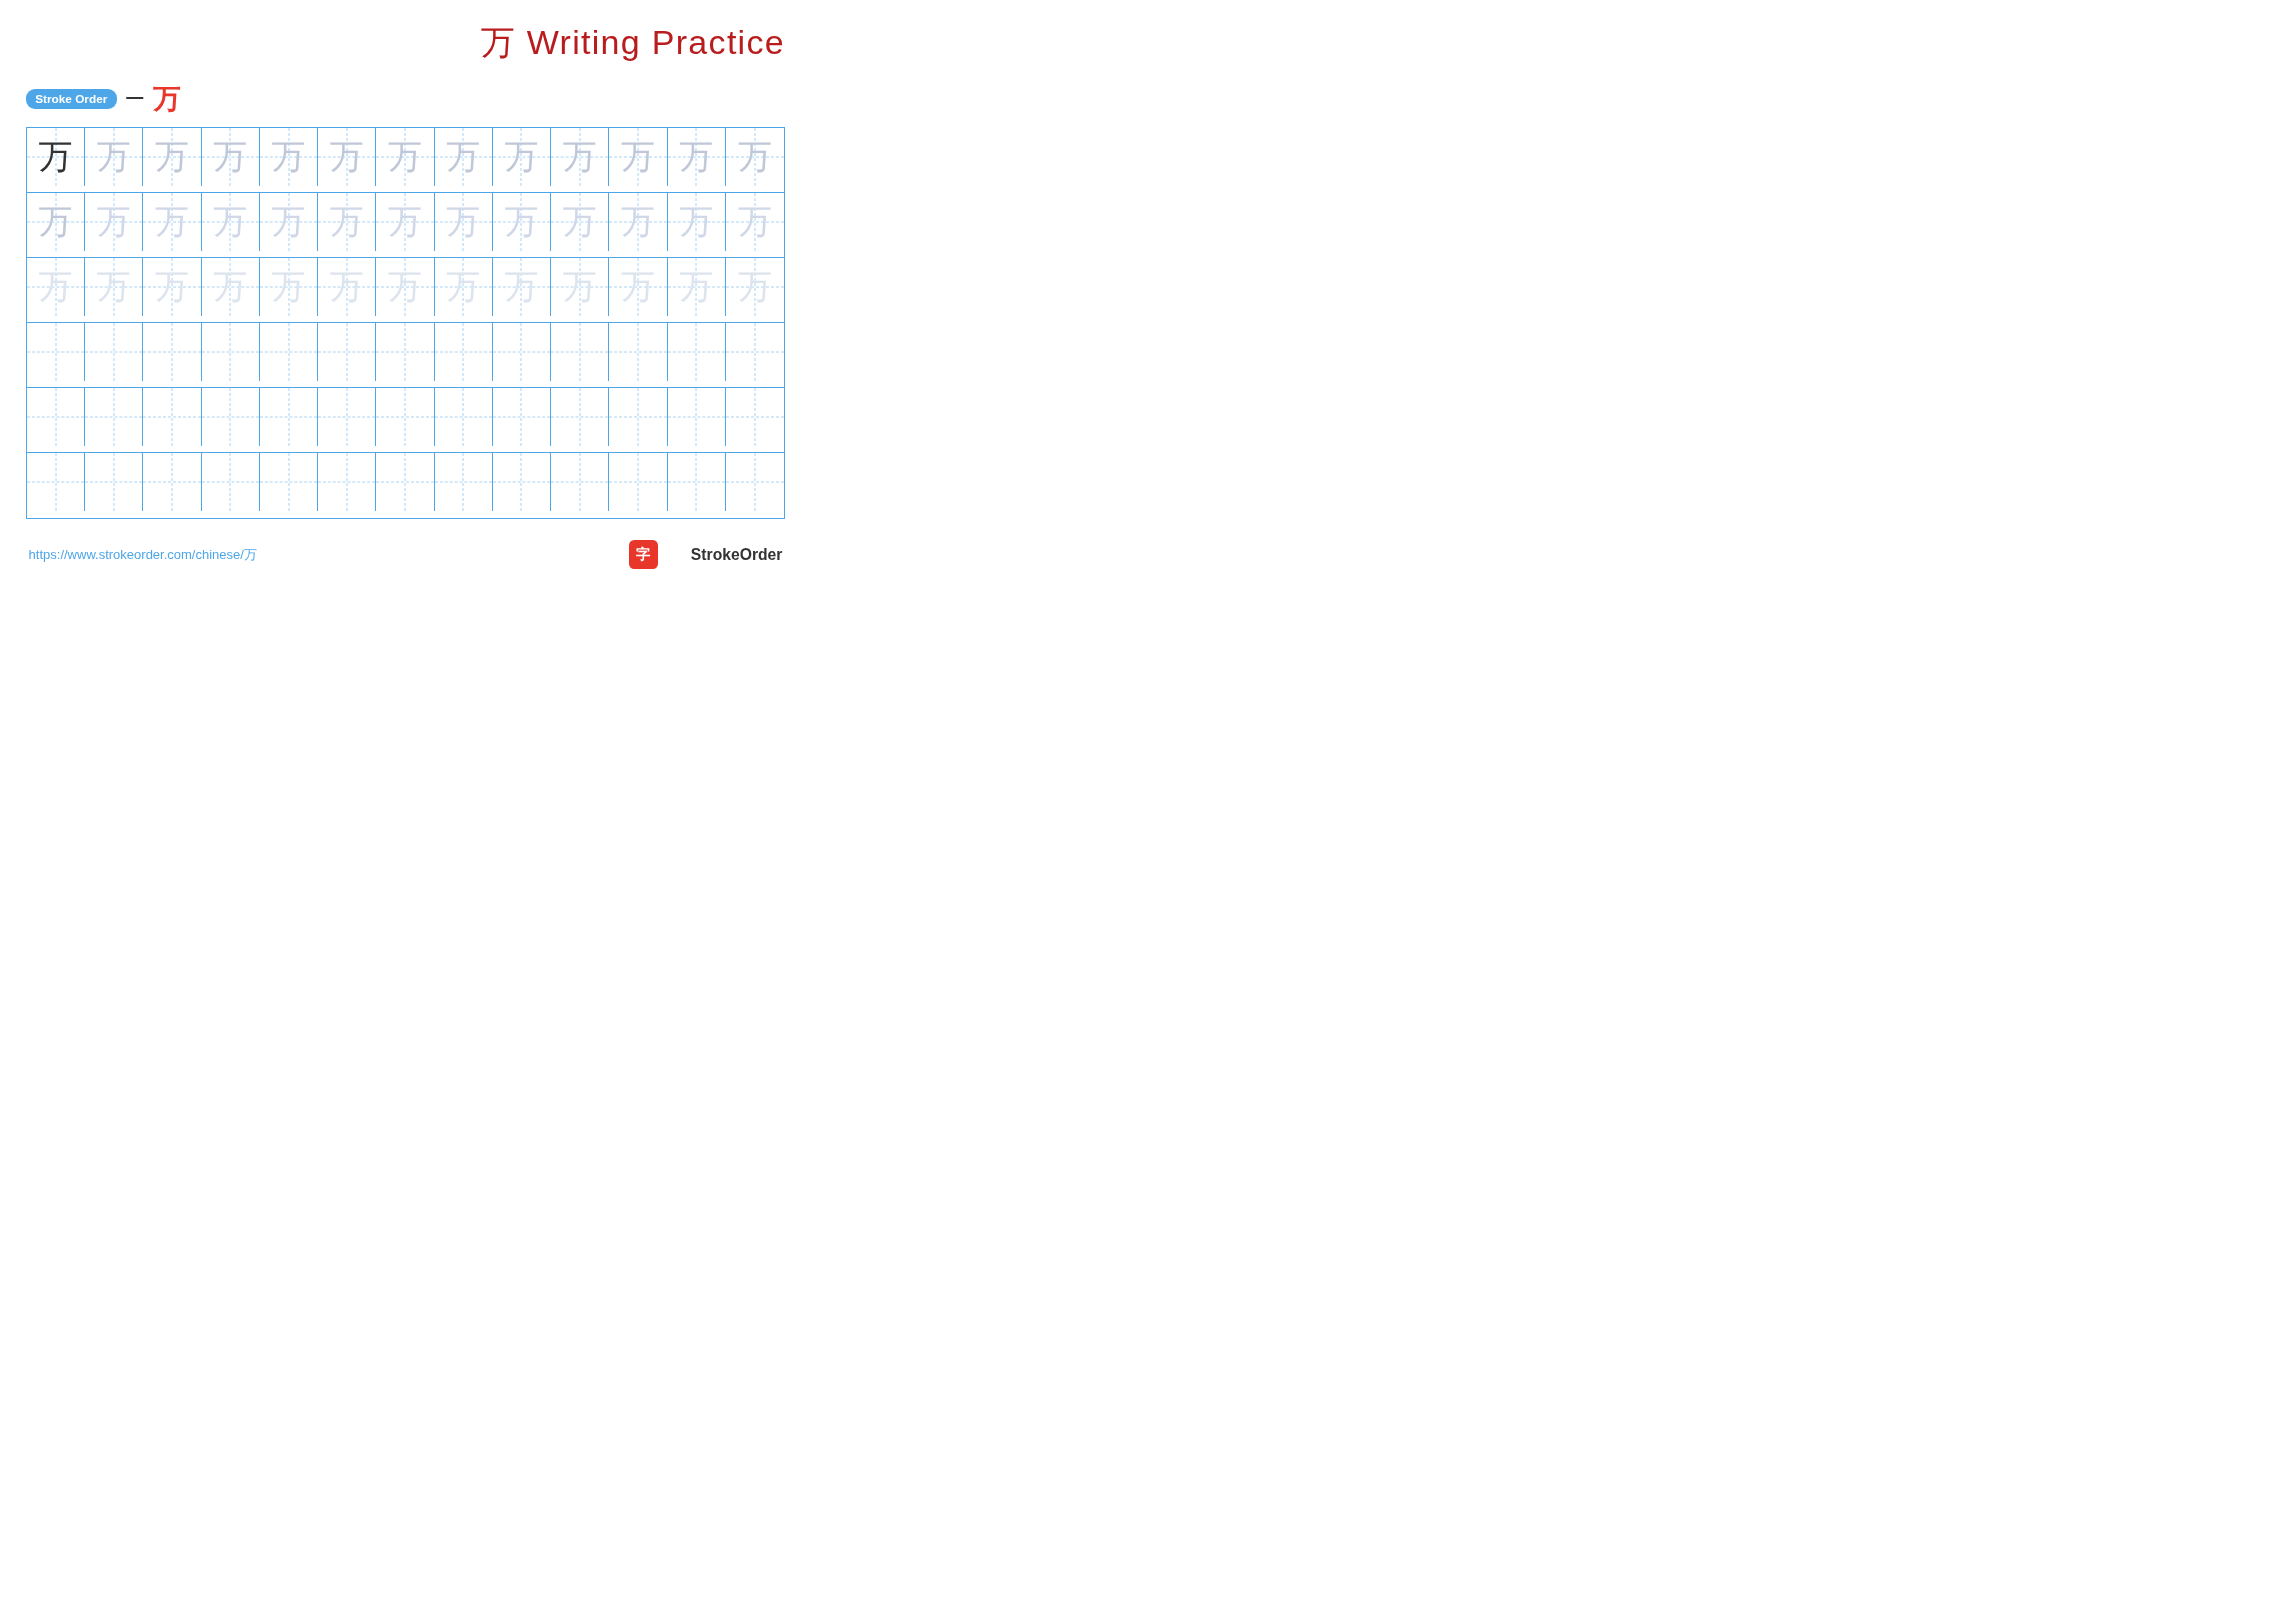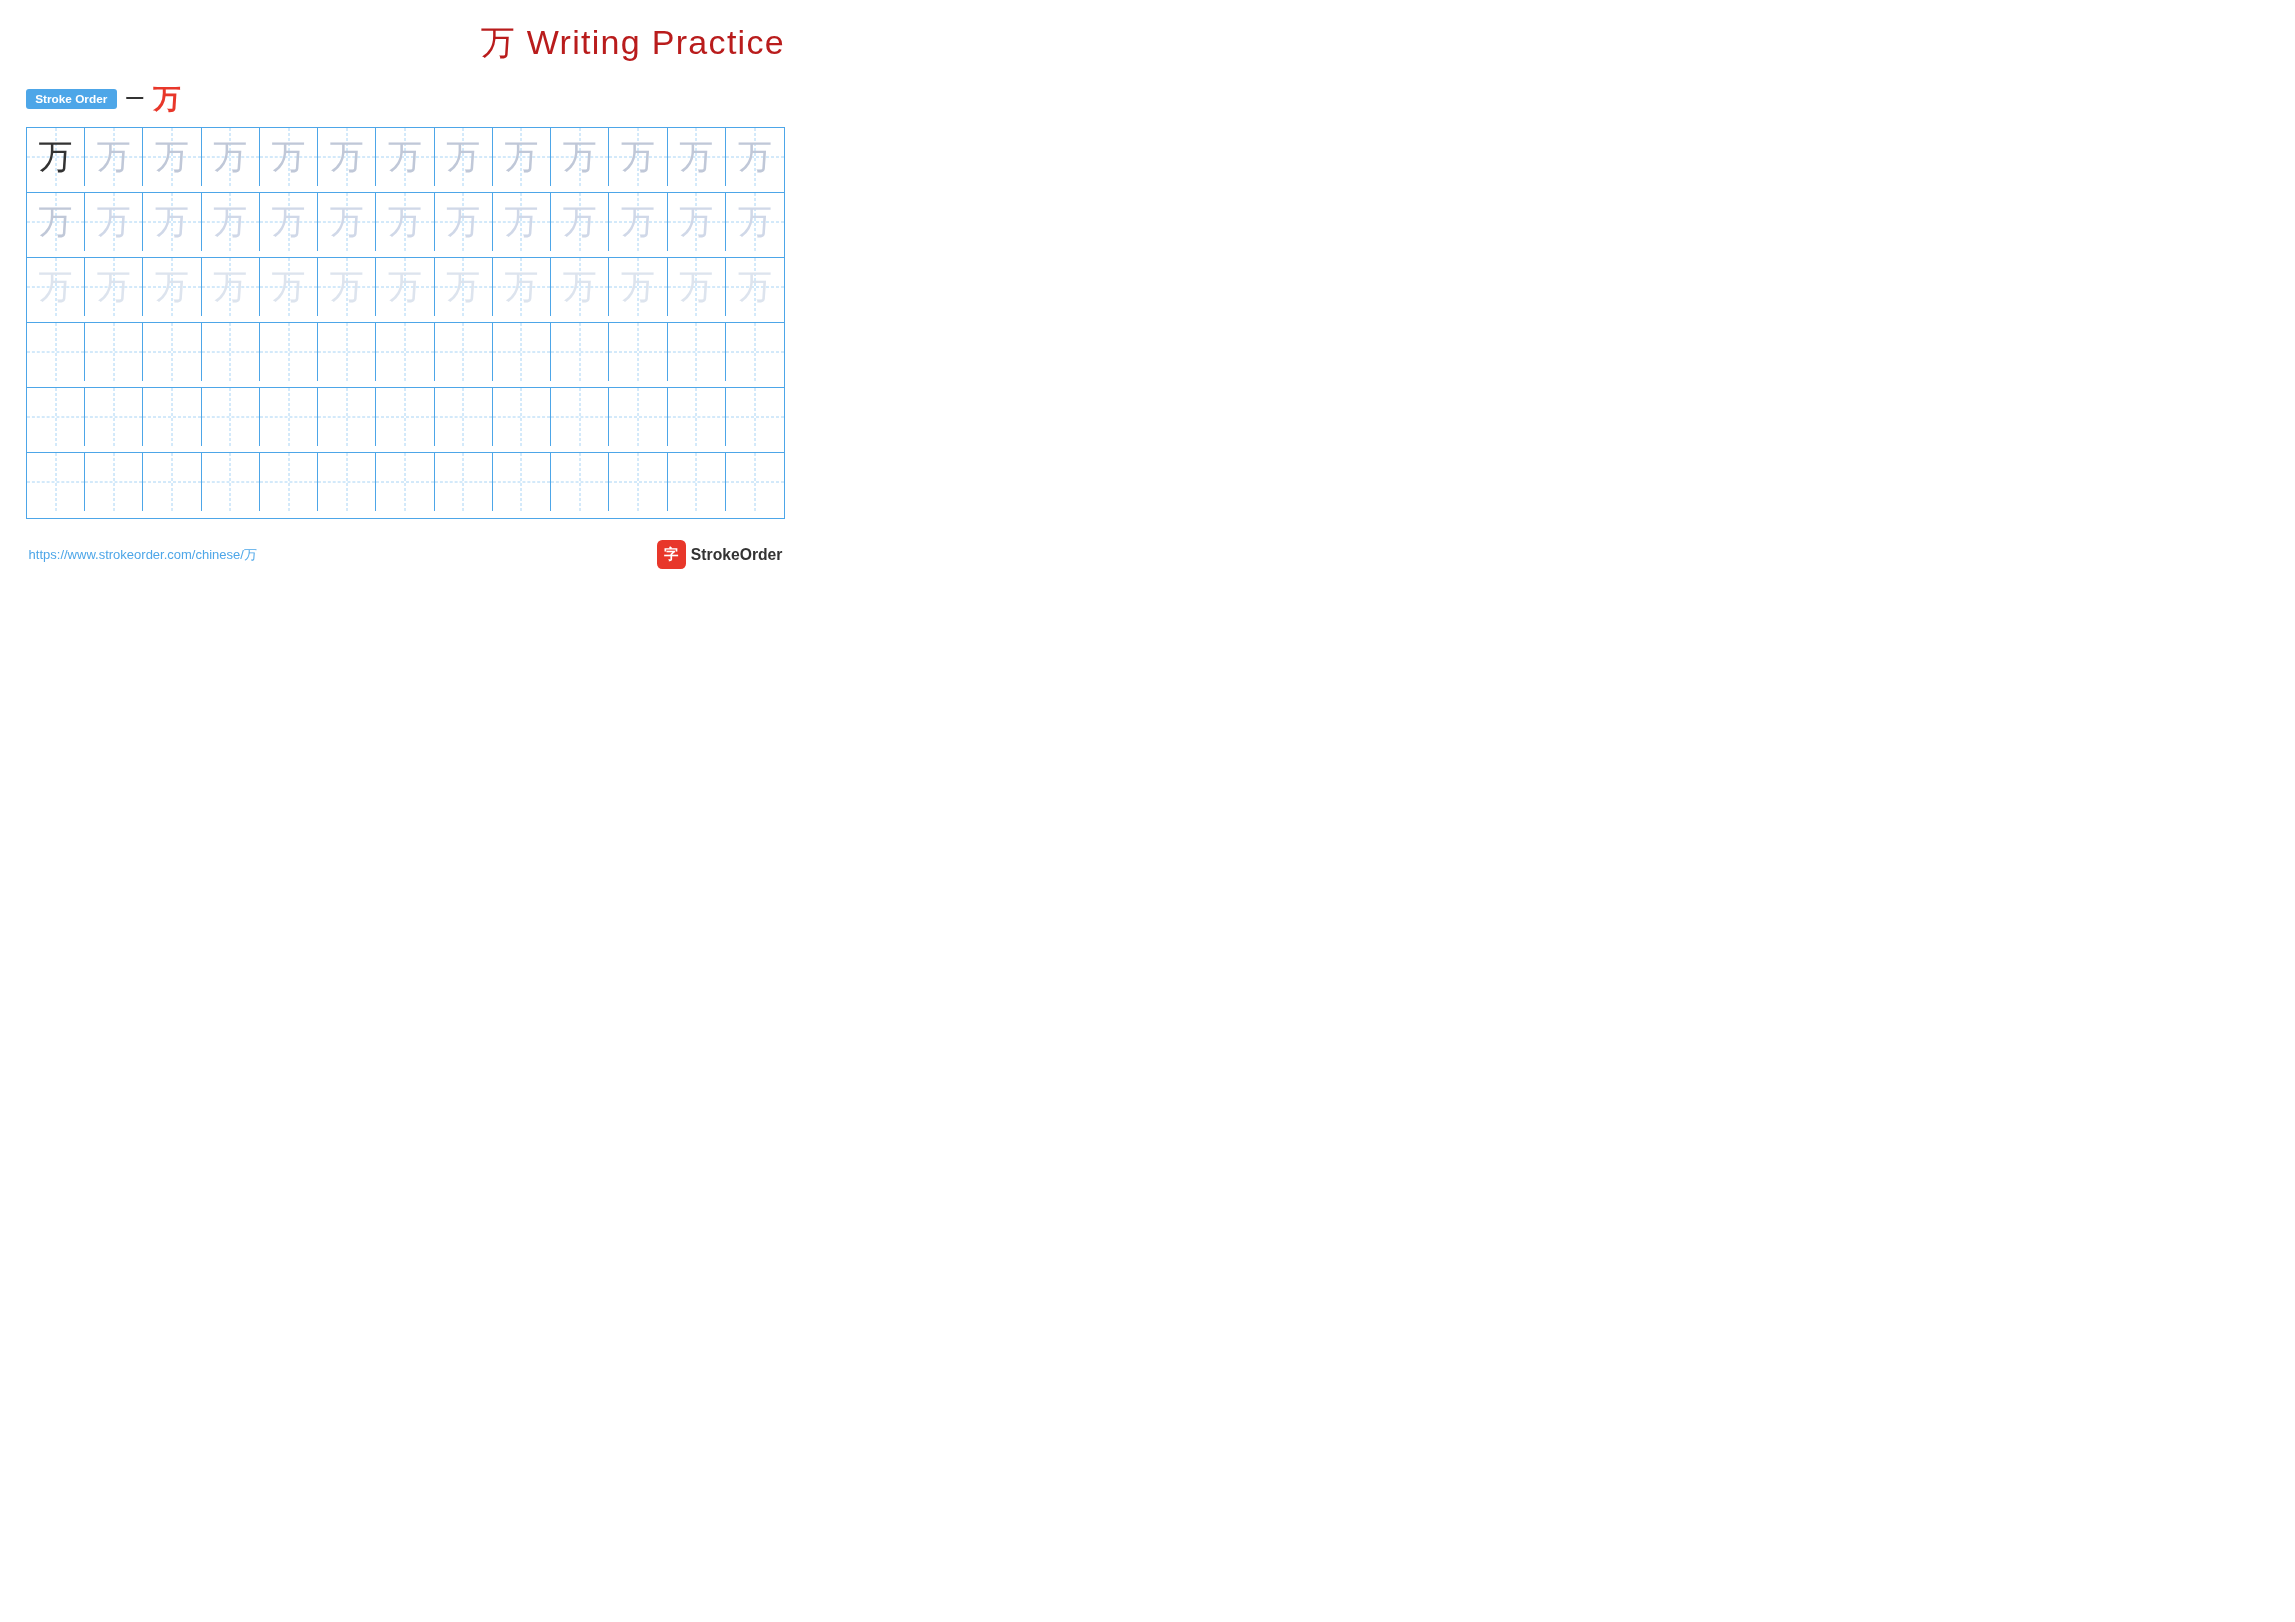--- a/index.html
+++ b/index.html
@@ -31,21 +31,21 @@
       gap: 9.2px;
       margin-bottom: 14.4px;
     }
 
     .stroke-order-badge {
       background: #4da6e8;
       color: white;
       font-size: 11.8px;
       font-weight: bold;
       padding: 3.3px 9.2px;
-      border-radius: 3px;
+      border-radius: 9px;
     }
 
     .stroke-dash {
       font-size: 18.3px;
       color: #333;
       font-weight: bold;
     }
 
     .stroke-char-red {
       font-size: 27.5px;
@@ -169,20 +169,21 @@
       color: white;
       font-size: 14.4px;
       font-family: serif;
       font-weight: bold;
     }
 
     .brand-name {
       font-size: 15.7px;
       font-weight: bold;
       color: #333;
+      margin-left: 28px;
     }
   </style>
 </head>
 <body>
 
 <div class="page-title">
   <span class="title-char">万</span>
   <span>Writing Practice</span>
 </div>
 

